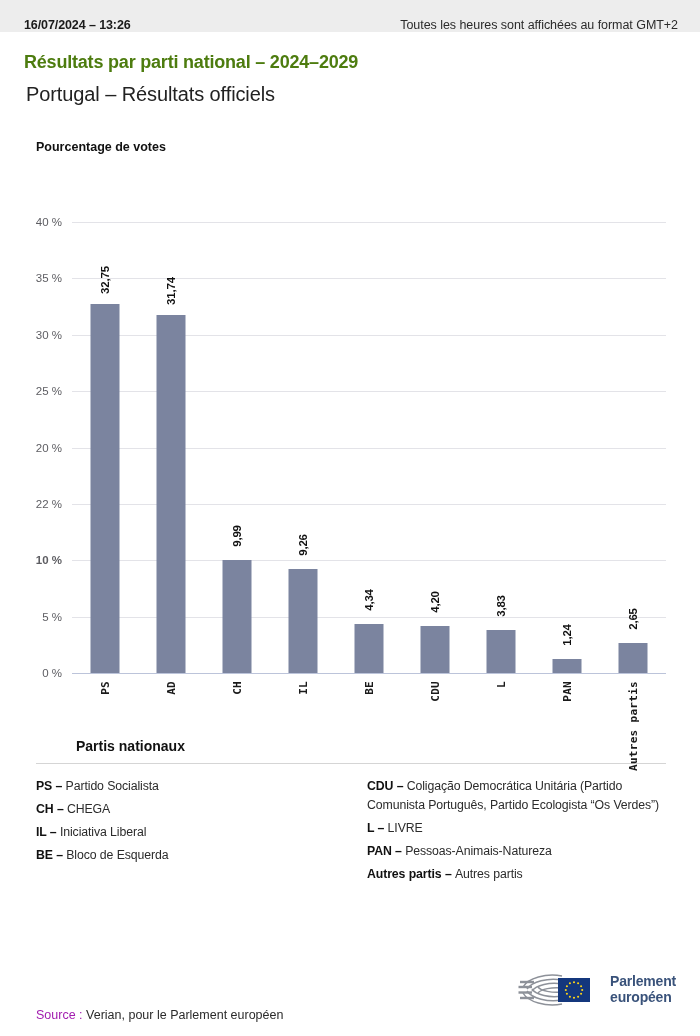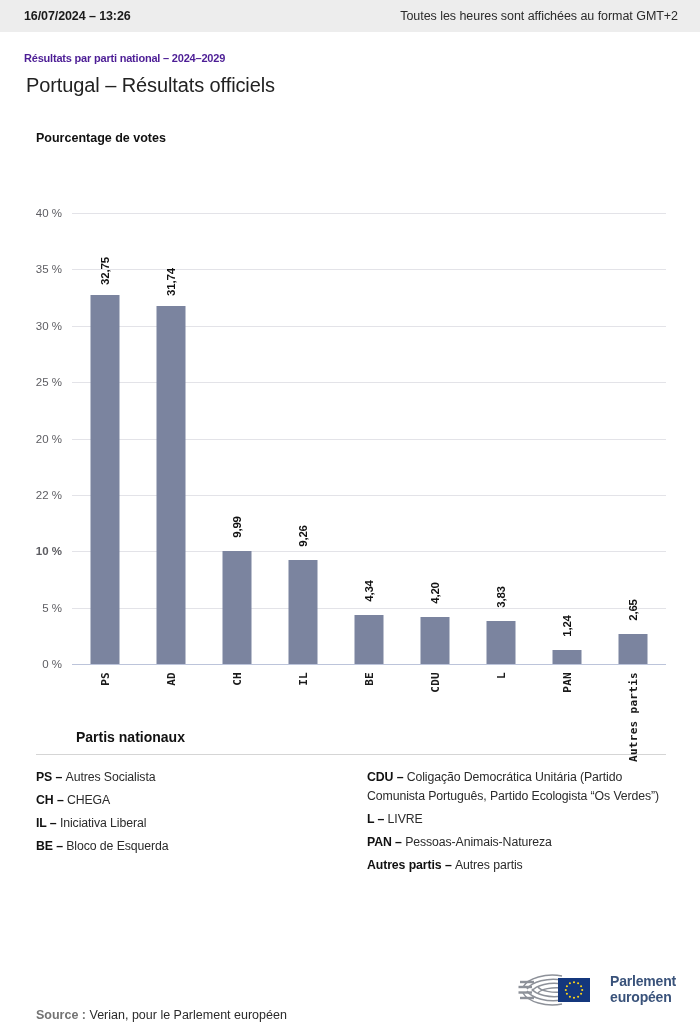--- a/index.html
+++ b/index.html
@@ -12,42 +12,42 @@
     color: #1a1a1a;
     overflow: hidden;
     position: relative;
   }
 
   
   .topbar {
     height: 32px;
     background: #ededed;
     display: flex;
-    align-items: center;
+    align-items: flex-end;
     padding: 0 22px 0 24px;
     justify-content: space-between;
   }
   .topbar-date {
     font-size: 12.5px;
     font-weight: bold;
     color: #1a1a1a;
     letter-spacing: -0.1px;
   }
   .topbar-note {
     font-size: 12.5px;
     color: #2b2b2b;
     letter-spacing: -0.05px;
   }
 
   
   .heading-block { padding: 20px 24px 0 24px; }
   .title {
-    font-size: 11px;
-    font-weight: bold;
-    color: #4c1d95;
+    font-size: 18px;
+    font-weight: bold;
+    color: #4d7c0f;
     letter-spacing: -0.2px;
     margin: 0;
   }
   .subtitle {
     font-size: 20px;
     font-weight: normal;
     color: #222222;
     margin: 10px 0 0 2px;
     letter-spacing: -0.1px;
   }
@@ -175,21 +175,21 @@
     display: flex;
     align-items: flex-end;
     justify-content: space-between;
   }
   .source {
     font-size: 12.5px;
     color: #2b2b2b;
     margin-left: 12px;
     padding-bottom: 2px;
   }
-  .source b { font-weight: bold; color: #737373; }
+  .source b { font-weight: normal; color: #a21caf; }
   .ep-logo { display: flex; align-items: center; gap: 8px; margin-bottom: 14px; }
   .ep-logo-text {
     font-size: 14px;
     font-weight: bold;
     color: #39527a;
     line-height: 1.12;
     letter-spacing: -0.2px;
   }
 </style>
 </head>
@@ -286,21 +286,21 @@
         </div>
       </div>
   </div>
 </div>
 
 <div class="legend-section">
   <div class="legend-title">Partis nationaux</div>
   <div class="legend-rule"></div>
   <div class="legend-cols">
     <div class="legend-col" id="legend-left">
-        <div class="legend-item"><b>PS</b><b> – </b><span>Autres Socialista</span></div>
+        <div class="legend-item"><b>PS</b><b> – </b><span>Partido Socialista</span></div>
         <div class="legend-item"><b>CH</b><b> – </b><span>CHEGA</span></div>
         <div class="legend-item"><b>IL</b><b> – </b><span>Iniciativa Liberal</span></div>
         <div class="legend-item"><b>BE</b><b> – </b><span>Bloco de Esquerda</span></div>
       </div>
     <div class="legend-col" id="legend-right">
         <div class="legend-item"><b>CDU</b><b> – </b><span>Coligação Democrática Unitária (Partido Comunista Português, Partido Ecologista “Os Verdes”)</span></div>
         <div class="legend-item"><b>L</b><b> – </b><span>LIVRE</span></div>
         <div class="legend-item"><b>PAN</b><b> – </b><span>Pessoas-Animais-Natureza</span></div>
         <div class="legend-item"><b>Autres partis</b><b> – </b><span>Autres partis</span></div>
       </div>

